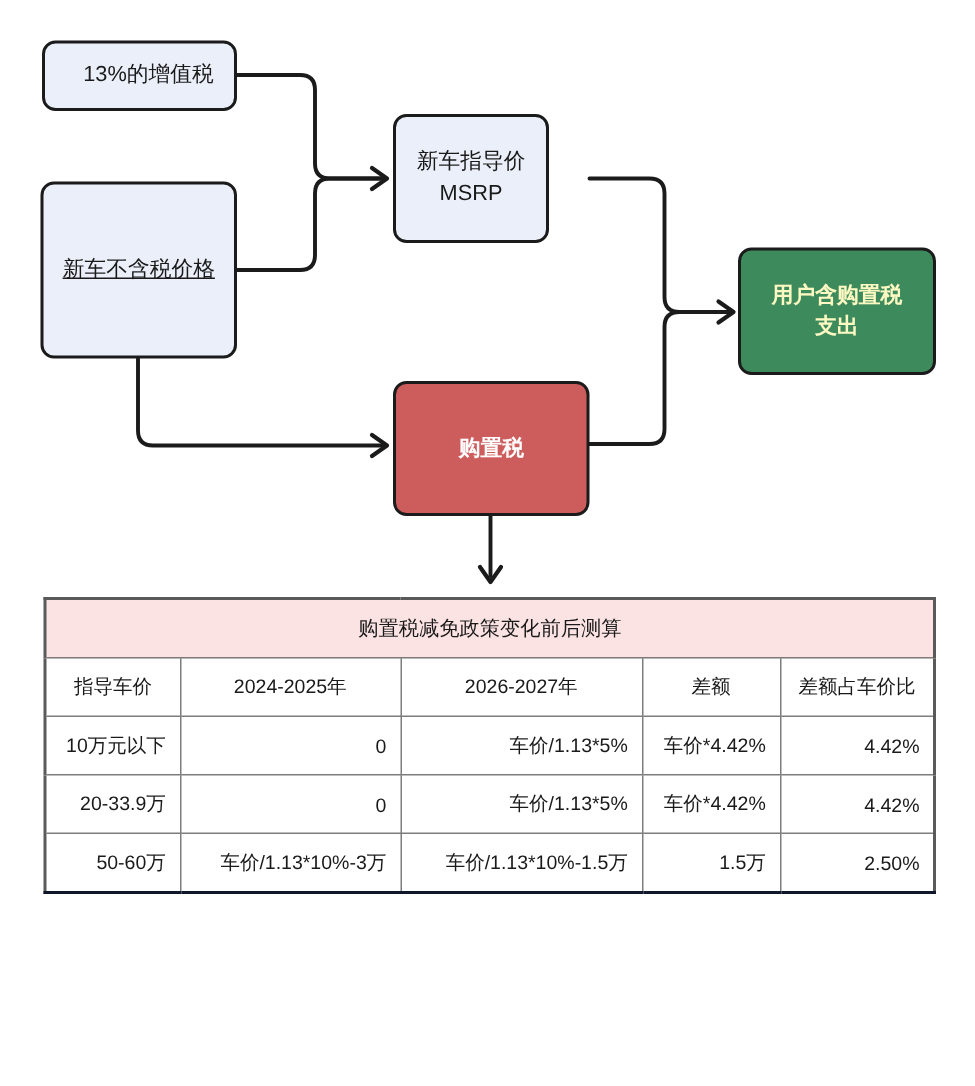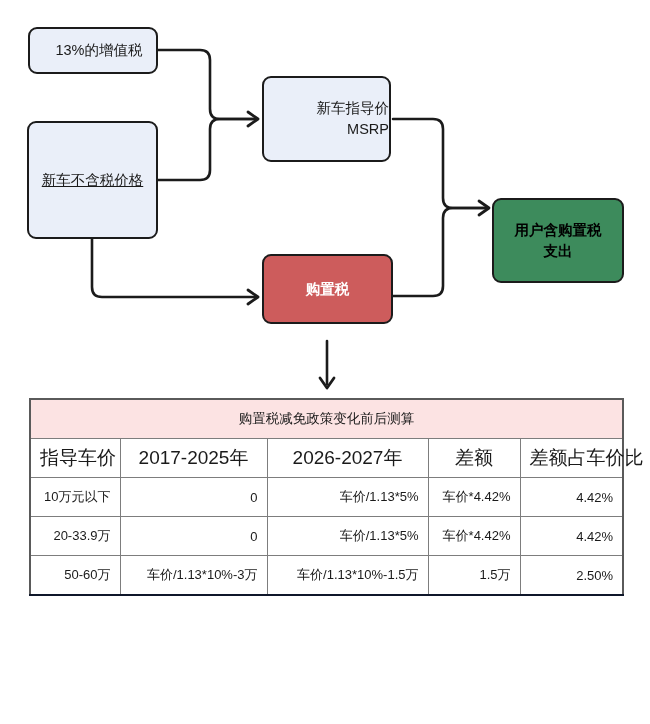--- a/index.html
+++ b/index.html
@@ -45,31 +45,30 @@
     font-weight: 400;
   }
   .node-red {
     background: #cd5c5c;
     color: #ffffff;
     font-size: 14.5px;
     font-weight: bold;
   }
   .node-green {
     background: #3d8b5c;
-    color: #000000;
+    color: #fef9c3;
     font-size: 14.5px;
     font-weight: bold;
-    margin-top: 33px;
   }
   .node-line { display: block; white-space: nowrap; }
 
   #node-vat        { left: 28px;  top: 27px;  width: 130px; height: 47px; padding-left: 12px; }
   #node-netprice   { left: 27px;  top: 121px; width: 131px; height: 118px; text-decoration: underline; }
-  #node-msrp       { left: 262px; top: 76px;  width: 129px; height: 86px; align-items: flex-end; }
-  #node-purchase   { left: 262px; top: 254px; width: 131px; height: 70px; }
+  #node-msrp       { left: 262px; top: 76px;  width: 104px; height: 86px; }
+  #node-purchase   { left: 262px; top: 254px; width: 131px; height: 90px; }
   #node-userspend  { left: 492px; top: 165px; width: 132px; height: 85px; }
 
   
   #calc-table-wrap {
     position: absolute;
     left: 29px;
     top: 398px;
     width: 593px;
   }
   table.calc-table {
@@ -94,21 +93,21 @@
   table.calc-table th:first-child { border-left: 2px solid #5a5a5a; }
   table.calc-table td:last-child,
   table.calc-table th:last-child { border-right: 2px solid #5a5a5a; }
 
   .table-title-cell {
     background: #fce3e3;
     text-align: center;
     font-size: 13.5px;
     height: 40px;
   }
-  .col-head { text-align: center; font-size: 19px; }
+  .col-head { text-align: center; font-size: 13px; }
   .cell-right { text-align: right; }
 
   
   col.c0 { width: 90px; }
   col.c1 { width: 147px; }
   col.c2 { width: 161px; }
   col.c3 { width: 92px; }
   col.c4 { width: 103px; }
 </style>
 </head>
@@ -168,21 +167,21 @@
         <col class="c2">
         <col class="c3">
         <col class="c4">
     </colgroup>
     <tbody id="table-body">
       <tr class="outer-top">
         <td class="table-title-cell" colspan="5">购置税减免政策变化前后测算</td>
       </tr>
       <tr>
         <td class="col-head">指导车价</td>
-        <td class="col-head">2017-2025年</td>
+        <td class="col-head">2024-2025年</td>
         <td class="col-head">2026-2027年</td>
         <td class="col-head">差额</td>
         <td class="col-head">差额占车价比</td>
       </tr>
     <tr>
           <td class="cell-right">10万元以下</td>
           <td class="cell-right">0</td>
           <td class="cell-right">车价/1.13*5%</td>
           <td class="cell-right">车价*4.42%</td>
           <td class="cell-right">4.42%</td>

